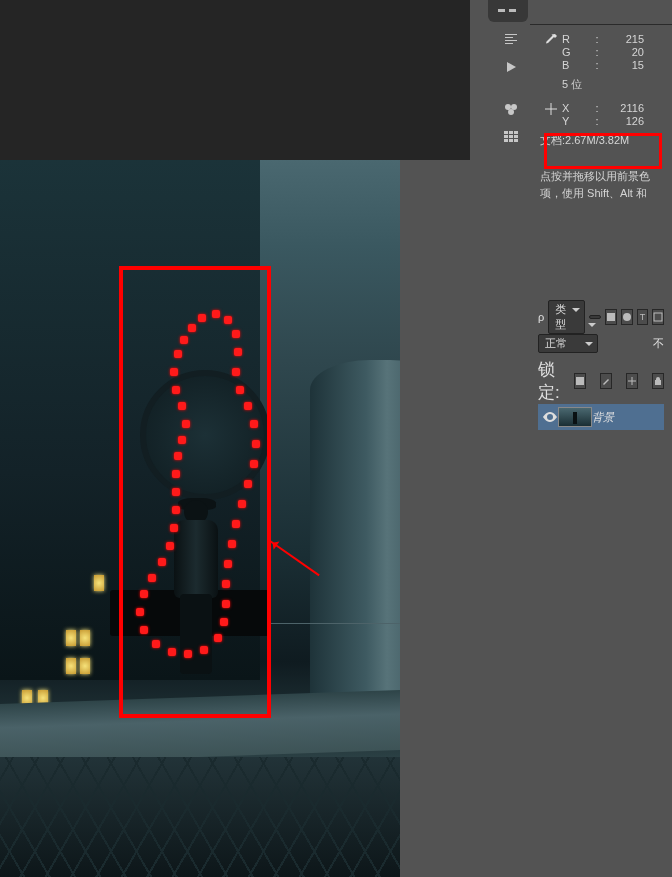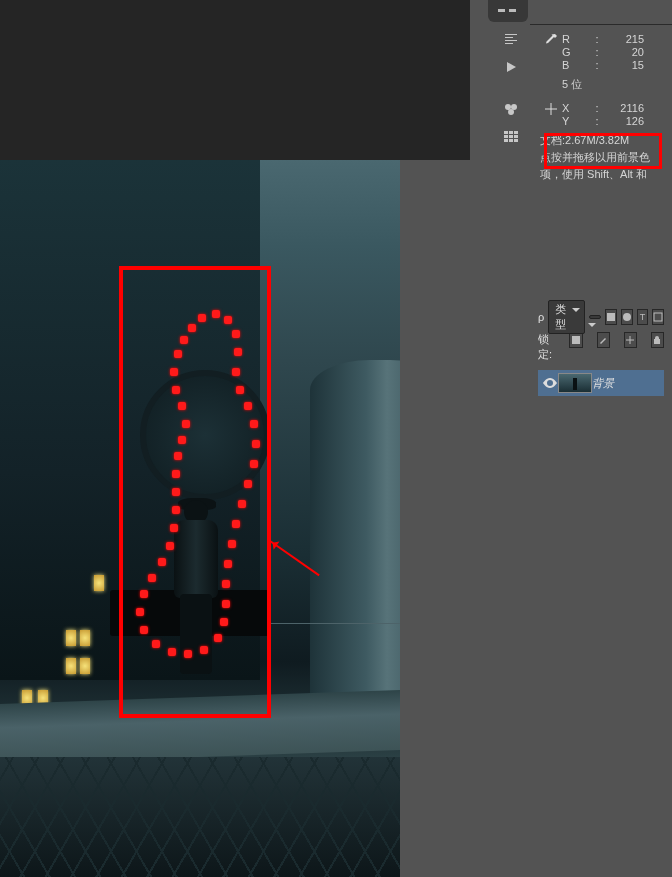--- a/index.html
+++ b/index.html
@@ -158,45 +158,45 @@
   border-top: 1px solid #2a2a2a;
   font-size: 11px;
 }
 .info-row { display: flex; align-items: flex-start; margin: 0 0 6px 0; }
 .info-icon { width: 22px; display:flex; align-items:center; justify-content:center; }
 .info-kv { display: grid; grid-template-columns: 28px 14px 40px; row-gap: 1px; }
 .info-kv .k { text-align: left; }
 .info-kv .c { text-align: center; }
 .info-kv .v { text-align: right; }
 .doc-line { margin-top: 6px; font-size: 11px; }
-.hint { margin-top: 1px; font-size: 11px; line-height: 1.5; }
+.hint { margin-top: 20px; font-size: 11px; line-height: 1.5; }
 
 .panels2 {
   position: absolute; left: 530px; top: 300px; right: 0;
 }
 .lay-body { background: #535353; padding: 6px 8px; }
 .lay-row { display: flex; align-items: center; gap: 4px; height: 22px; margin-bottom: 4px; }
 .sel {
   background: #3a3a3a; border: 1px solid #222; color: #ddd;
   font-size: 11px; padding: 1px 16px 1px 6px; position: relative; border-radius: 2px;
 }
 .sel::after {
   content: ""; position: absolute; right: 4px; top: 7px;
   border: 4px solid transparent; border-top-color: #ccc;
 }
 .mini-ico {
   width: 18px; height: 16px; border: 1px solid #272727;
   display:flex;align-items:center;justify-content:center;
   font-size: 9px; color:#bbb;
   background: #4c4c4c;
 }
-.lock-row { display: flex; gap: 14px; font-size: 11px; }
+.lock-row { display: flex; align-items: center; gap: 14px; font-size: 17px; }
 .layer-item {
   display: flex; align-items: center; gap: 0;
-  background: #4f6f91; height: 26px; margin-top: 8px; padding: 0 4px;
+  background: #4f6f91; height: 26px; margin-top: 0; padding: 0 4px;
 }
 .eye {
   width: 16px; height: 16px; display:flex;align-items:center;justify-content:center;
 }
 .thumb {
   width: 34px; height: 20px; border: 1px solid #888;
   background: linear-gradient(180deg,#4a6870 0%, #1a2e34 100%);
   position: relative;
 }
 .thumb::after {
@@ -377,20 +377,25 @@
             <circle cx="5" cy="5" r="4"></circle>
           </svg>
         </div>
       <div class="mini-ico">T</div>
       <div class="mini-ico">
           <svg width="10" height="10" viewBox="0 0 10 10" fill="none" stroke="#bbb">
             <rect x="1" y="1" width="8" height="8"></rect>
           </svg>
         </div>
     </div>
+    <div class="lay-row">
+      <div class="sel" style="min-width:60px">正常</div>
+      <div style="flex:1"></div>
+      <span>不</span>
+    </div>
     <div class="lock-row">
       <span>锁定:</span>
       <div class="mini-ico">
           <svg width="10" height="10" fill="#bbb" viewBox="0 0 10 10">
             <rect x="1" y="1" width="8" height="8"></rect>
           </svg>
         </div>
       <div class="mini-ico">
           <svg width="10" height="10" fill="#bbb" viewBox="0 0 10 10">
             <path d="M2 8l5-5 1 1-5 5z"></path>

